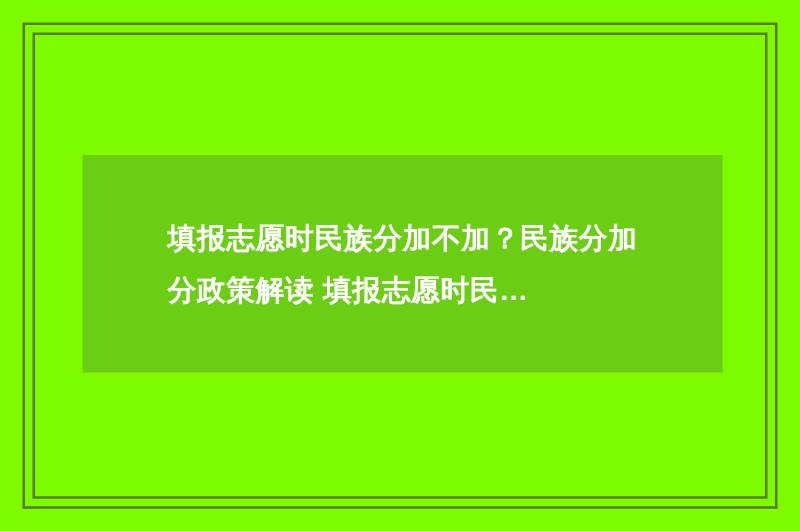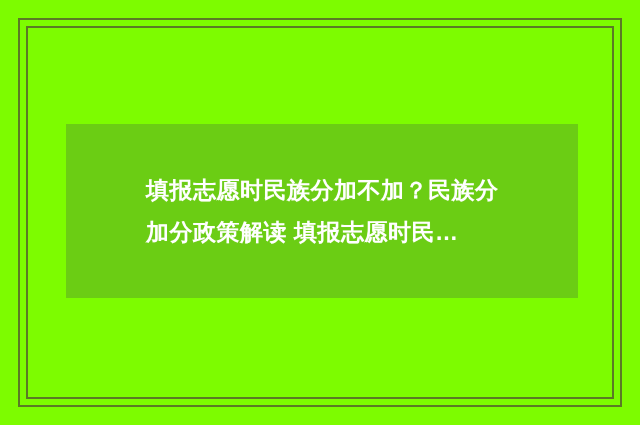--- a/index.html
+++ b/index.html
@@ -59,21 +59,21 @@
     justify-content: flex-start;
   }
 
   #headline-text {
     color: #ffffff;
     font-size: 23px;
     font-weight: bold;
     line-height: 42px;
     letter-spacing: 0.5px;
     padding: 0 60px 0 68px;
-    margin: 12px;
+    margin: 0;
     text-align: left;
     white-space: normal;
     word-break: break-all;
     text-shadow: 0 0 1px rgba(255,255,255,0.25);
   }
 </style>
 </head>
 <body>
 
 <div id="card-canvas">

